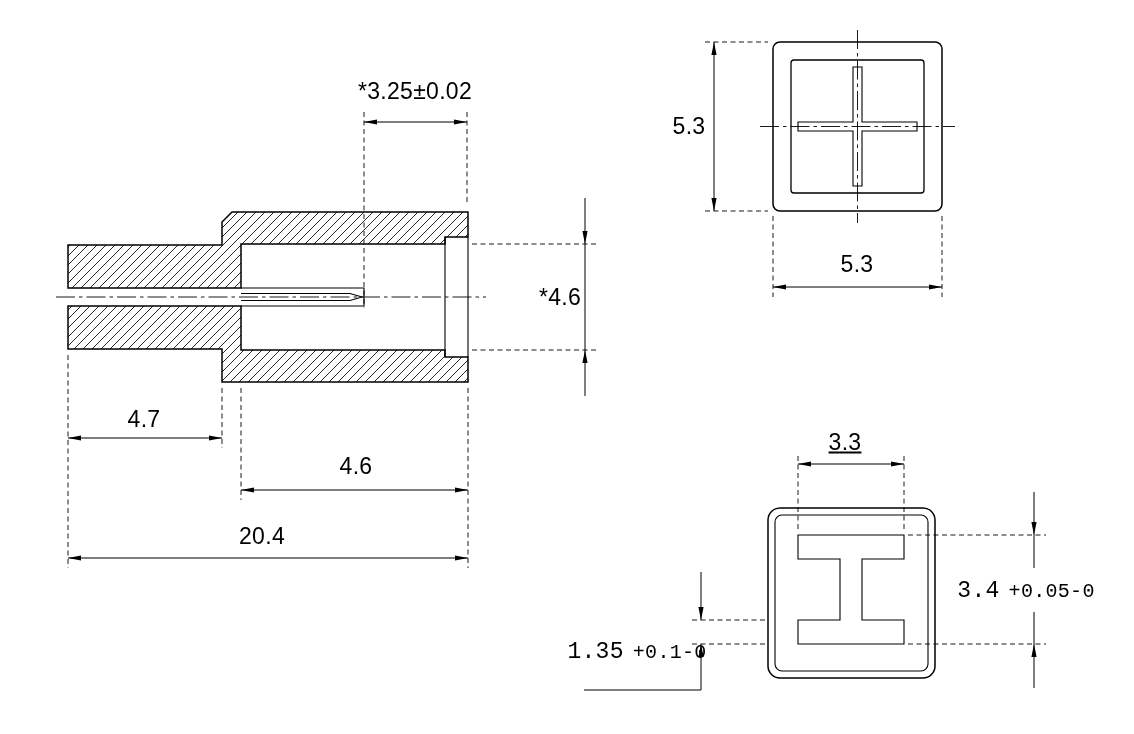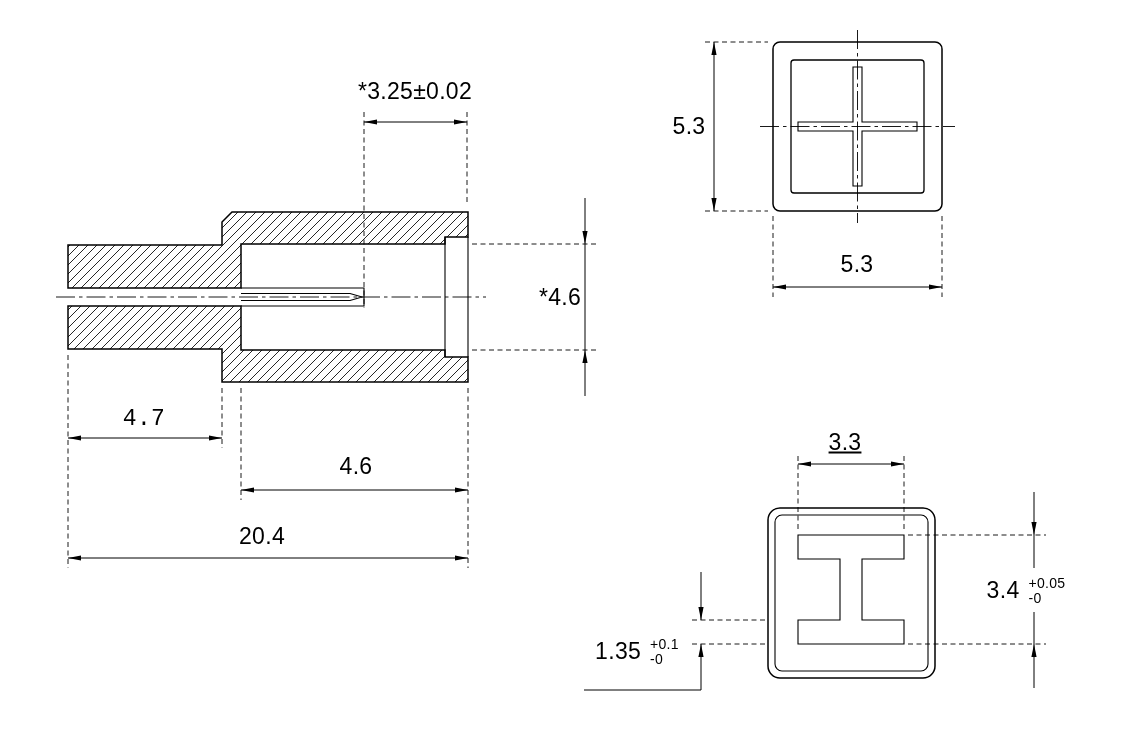--- a/index.html
+++ b/index.html
@@ -7,24 +7,24 @@
   .canvas {
     position:relative; width:1112px; height:734px; background:var(--bg);
     font-family:"Liberation Sans","DejaVu Sans",sans-serif; color:var(--line);
     overflow:hidden;
   }
   .canvas svg { position:absolute; left:0; top:0; }
   .dim-text {
     position:absolute; transform:translate(-50%,-50%);
     font-size:23px; white-space:nowrap; letter-spacing:0.3px;
   }
-  .tol-row { display:inline-flex; align-items:center; gap:9px; }
+  .tol-row { display:inline-flex; align-items:center; gap:9px;font-family:Liberation Mono, monospace; }
   .tol-stack {
-    display:inline-flex; flex-direction:column; justify-content:center;
-    font-size:14px; line-height:1.05; text-align:left;
+    display:inline-flex; flex-direction:row; justify-content:center;
+    font-size:20px; line-height:1.05; text-align:left;
   }
   .hatched   { fill:url(#hatch); stroke:var(--line); stroke-width:1.5; stroke-linejoin:miter; }
   .outline   { fill:none; stroke:var(--line); stroke-width:1.5; }
   .thin      { fill:none; stroke:var(--line); stroke-width:1.1; }
   .dimline   { fill:none; stroke:var(--line); stroke-width:1; }
   .extline   { fill:none; stroke:var(--line); stroke-width:0.9; stroke-dasharray:5 3.5; }
   .centerline{ fill:none; stroke:var(--line); stroke-width:0.9; stroke-dasharray:19 4 3.5 4; }
   .hatchline { stroke:var(--line); stroke-width:0.85; fill:none; }
   .arrowhead { fill:var(--line); }
 </style>
@@ -110,21 +110,21 @@
       <path class="dimline" d="M701,572 V620" marker-end="url(#arr)"></path>
       <path class="dimline" d="M701,690 V644" marker-end="url(#arr)"></path>
       <path class="dimline" d="M584,690 H701"></path>
     </g>
   </svg>
 
   <div class="dim-text" style="left:415px; top:91px;">*3.25±0.02</div>
 
   <div class="dim-text" style="left:560px; top:297px;">*4.6</div>
 
-  <div class="dim-text" style="left:144px; top:419px;font-family:Liberation Mono, monospace;">4.7</div>
+  <div class="dim-text" style="left:144px; top:419px;">4.7</div>
 
   <div class="dim-text" style="left:356px; top:466px;">4.6</div>
 
   <div class="dim-text" style="left:262px; top:536px;">20.4</div>
 
   <div class="dim-text" style="left:689px; top:126px;">5.3</div>
 
   <div class="dim-text" style="left:857px; top:264px;">5.3</div>
 
   <div class="dim-text" style="left:845px; top:442px;text-decoration:underline;">3.3</div>

